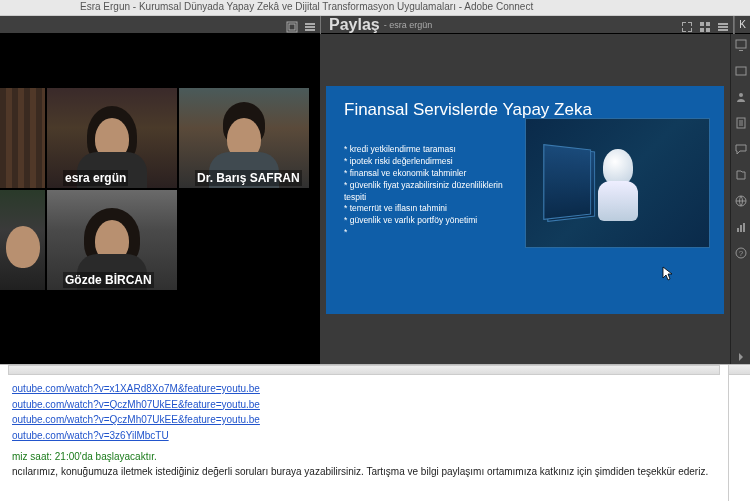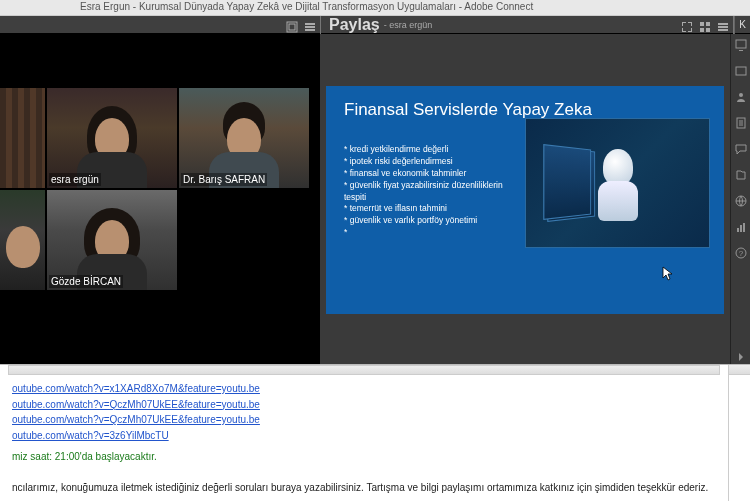--- a/index.html
+++ b/index.html
@@ -13,21 +13,21 @@
   .toolbar-spacer { flex: 1; }
   .tb-icon { width: 12px; height: 12px; display: inline-block; }
   .tb-icon svg { width: 12px; height: 12px; fill: #aaa; }
   .tab-k { color: #ddd; font-size: 10px; padding: 0 4px; border-left: 1px solid #666; height: 18px; line-height: 18px; }
 
   .main { display: flex; height: 330px; }
   .video-panel { width: 320px; background: #000; position: relative; }
   .video-grid { position: absolute; top: 54px; left: 0; display: grid; grid-template-columns: 45px 130px 130px; grid-auto-rows: 100px; gap: 2px; }
   .vcell { background: #1a1a1a; position: relative; overflow: hidden; }
   .vcell.half { width: 45px; }
-  .vname { position: absolute; bottom: 2px; left: 2px; color: #fff; font-size: 10px; background: rgba(0,0,0,0.4); padding: 1px 2px; }
+  .vname { position: absolute; bottom: 2px; left: 16px; color: #fff; font-size: 12px; background: rgba(0,0,0,0.4); padding: 1px 2px; font-weight: bold; }
 
   .share-panel { flex: 1; background: #3a3a3a; position: relative; padding: 8px 6px; }
   .slide { background: #0f5ea8; width: 100%; height: 228px; color: #fff; padding: 14px 18px; position: relative; }
   .slide h2 { font-size: 17px; font-weight: 300; margin-bottom: 24px; }
   .slide ul { list-style: none; font-size: 8.5px; line-height: 1.4; max-width: 180px; }
   .slide ul li::before { content: "* "; }
   .slide-img { position: absolute; right: 14px; top: 32px; width: 185px; height: 130px; background: linear-gradient(135deg,#0a2a4a 0%,#103a5a 50%,#0a2a4a 100%); border: 1px solid #2a6aa0; display:flex; align-items:center; justify-content:center; }
   .robot { width: 60px; height: 80px; position: relative; }
   .robot-head { width: 30px; height: 36px; background: radial-gradient(circle at 40% 35%, #fff, #bcd); border-radius: 50% 50% 40% 40%; position: absolute; left: 15px; top: 6px; }
   .robot-body { width: 40px; height: 40px; background: linear-gradient(#eef,#bcd); border-radius: 12px 12px 6px 6px; position: absolute; left: 10px; top: 38px; }
@@ -39,21 +39,21 @@
 
   .sidebar { width: 20px; background: #3a3a3a; border-left: 1px solid #222; display: flex; flex-direction: column; align-items: center; padding-top: 4px; gap: 12px; }
   .sidebar .sb-icon { width: 14px; height: 14px; opacity: 0.7; }
   .sidebar .sb-icon svg { width: 14px; height: 14px; fill: #bbb; }
 
   .bottom { height: 137px; background: #fff; display: flex; border-top: 1px solid #bbb; }
   .chat { flex: 1; overflow: hidden; font-size: 10px; padding: 4px 12px; }
   .chat .divider-bar { height: 10px; background: linear-gradient(#eee,#ddd); border: 1px solid #ccc; margin: -4px -4px 6px -4px; }
   .chat a { color: #2255cc; text-decoration: underline; display: block; line-height: 1.55; }
   .chat .green { color: #1a7a1a; margin-top: 8px; }
-  .chat .black { color: #222; margin-top: 20px; }
+  .chat .black { color: #222; margin-top: 4px; }
   .chat-side { width: 22px; background: #fff; border-left: 1px solid #ccc; }
   .chat-side .handle { width:100%; height:10px; background:linear-gradient(#eee,#ddd); border-bottom:1px solid #ccc;}
 
   
   .p-esra { background: linear-gradient(180deg,#3a2a2a 0%, #4a3a2a 40%, #2a2020 100%); }
   .p-baris { background: linear-gradient(180deg,#4a5a5a 0%, #5a4a3a 40%, #303030 100%); }
   .p-gozde { background: linear-gradient(180deg,#6a6a6a 0%, #4a4a4a 40%, #303030 100%); }
   .p-anon { background: linear-gradient(180deg,#2a3a2a 0%, #3a3a3a 40%, #202020 100%); }
   .p-shelf { background: repeating-linear-gradient(90deg,#3a2a20 0 6px,#503828 6px 12px); }
   .face { position:absolute; left:50%; top:30%; transform:translateX(-50%); width:34px; height:42px; background:#b89070; border-radius:50% 50% 46% 46%; }
@@ -140,21 +140,21 @@
       </div>
       <div class="vcell" style="background:transparent;"></div>
     </div>
   </div>
 
   <div class="share-panel">
     <div style="height:44px;"></div>
     <div class="slide">
       <h2>Finansal Servislerde Yapay Zeka</h2>
       <ul>
-        <li>kredi yetkilendirme değerli</li>
+        <li>kredi yetkilendirme taraması</li>
         <li>ipotek riski değerlendirmesi</li>
         <li>finansal ve ekonomik tahminler</li>
         <li>güvenlik fiyat yazabilirsiniz düzenliliklerin tespiti</li>
         <li>temerrüt ve iflasın tahmini</li>
         <li>güvenlik ve varlık portföy yönetimi</li>
         <li></li>
       </ul>
       <div class="slide-img">
         <div class="screen2"></div>
         <div class="screen1"></div>

